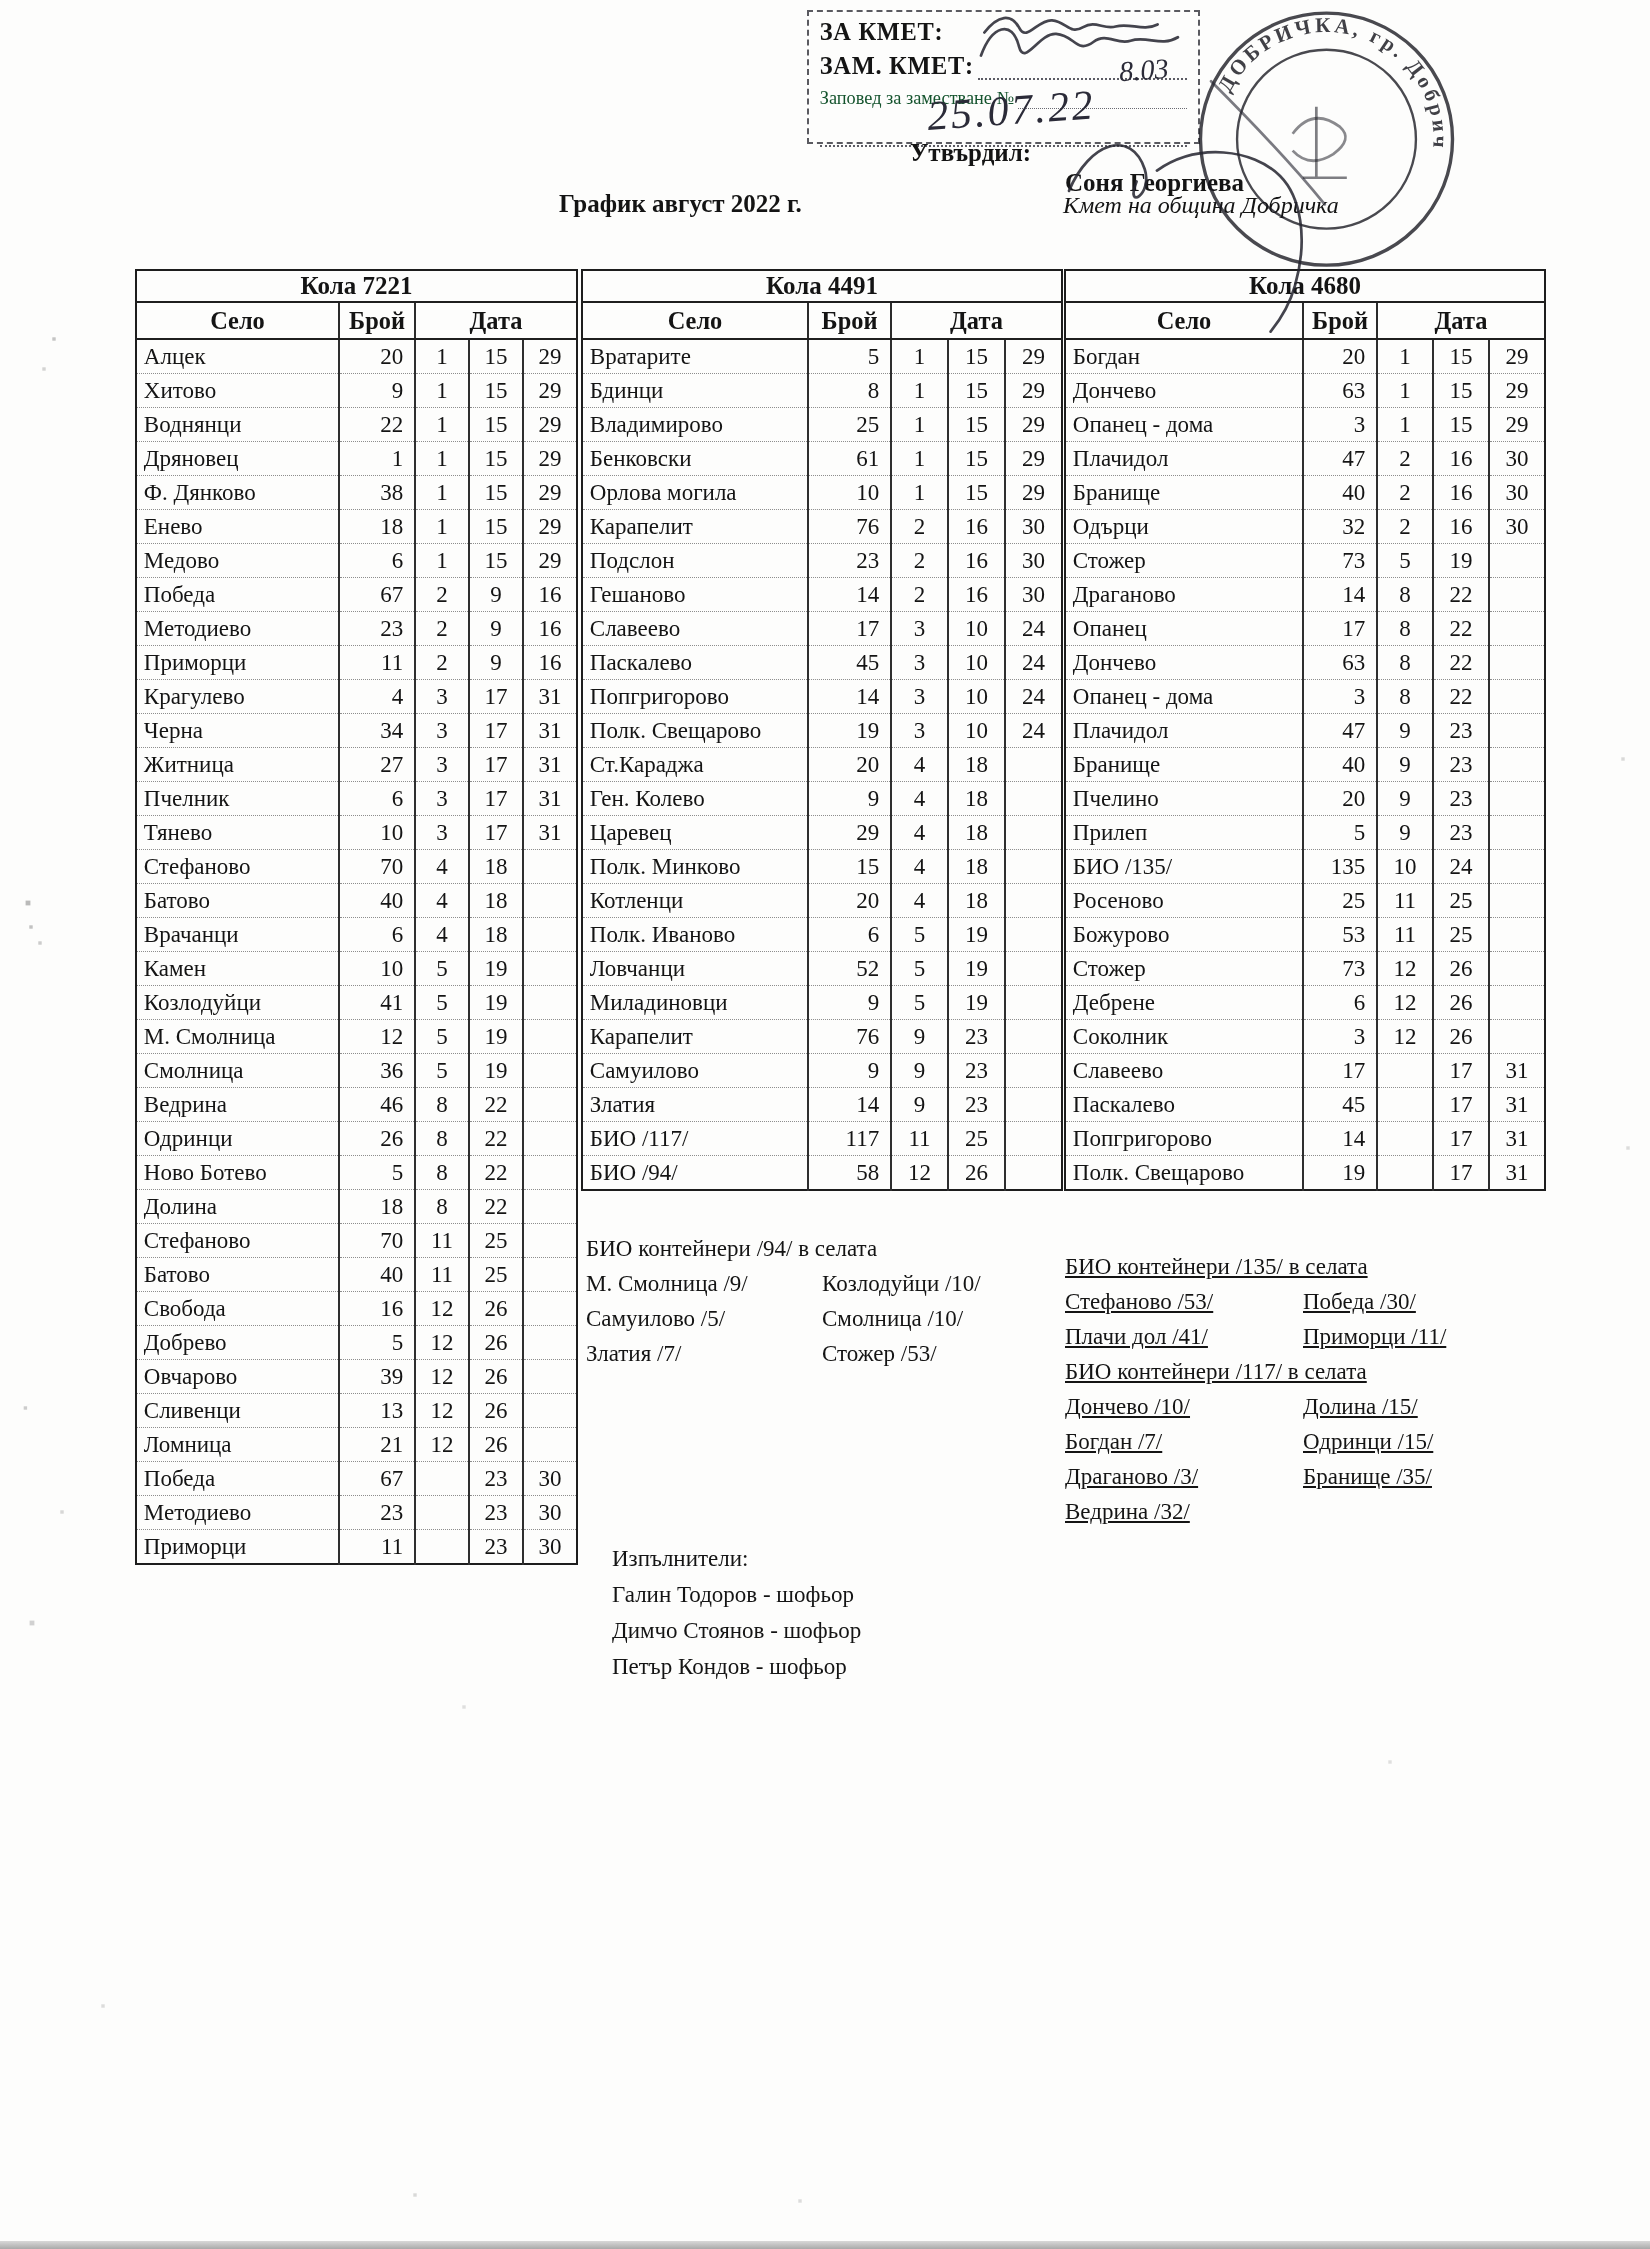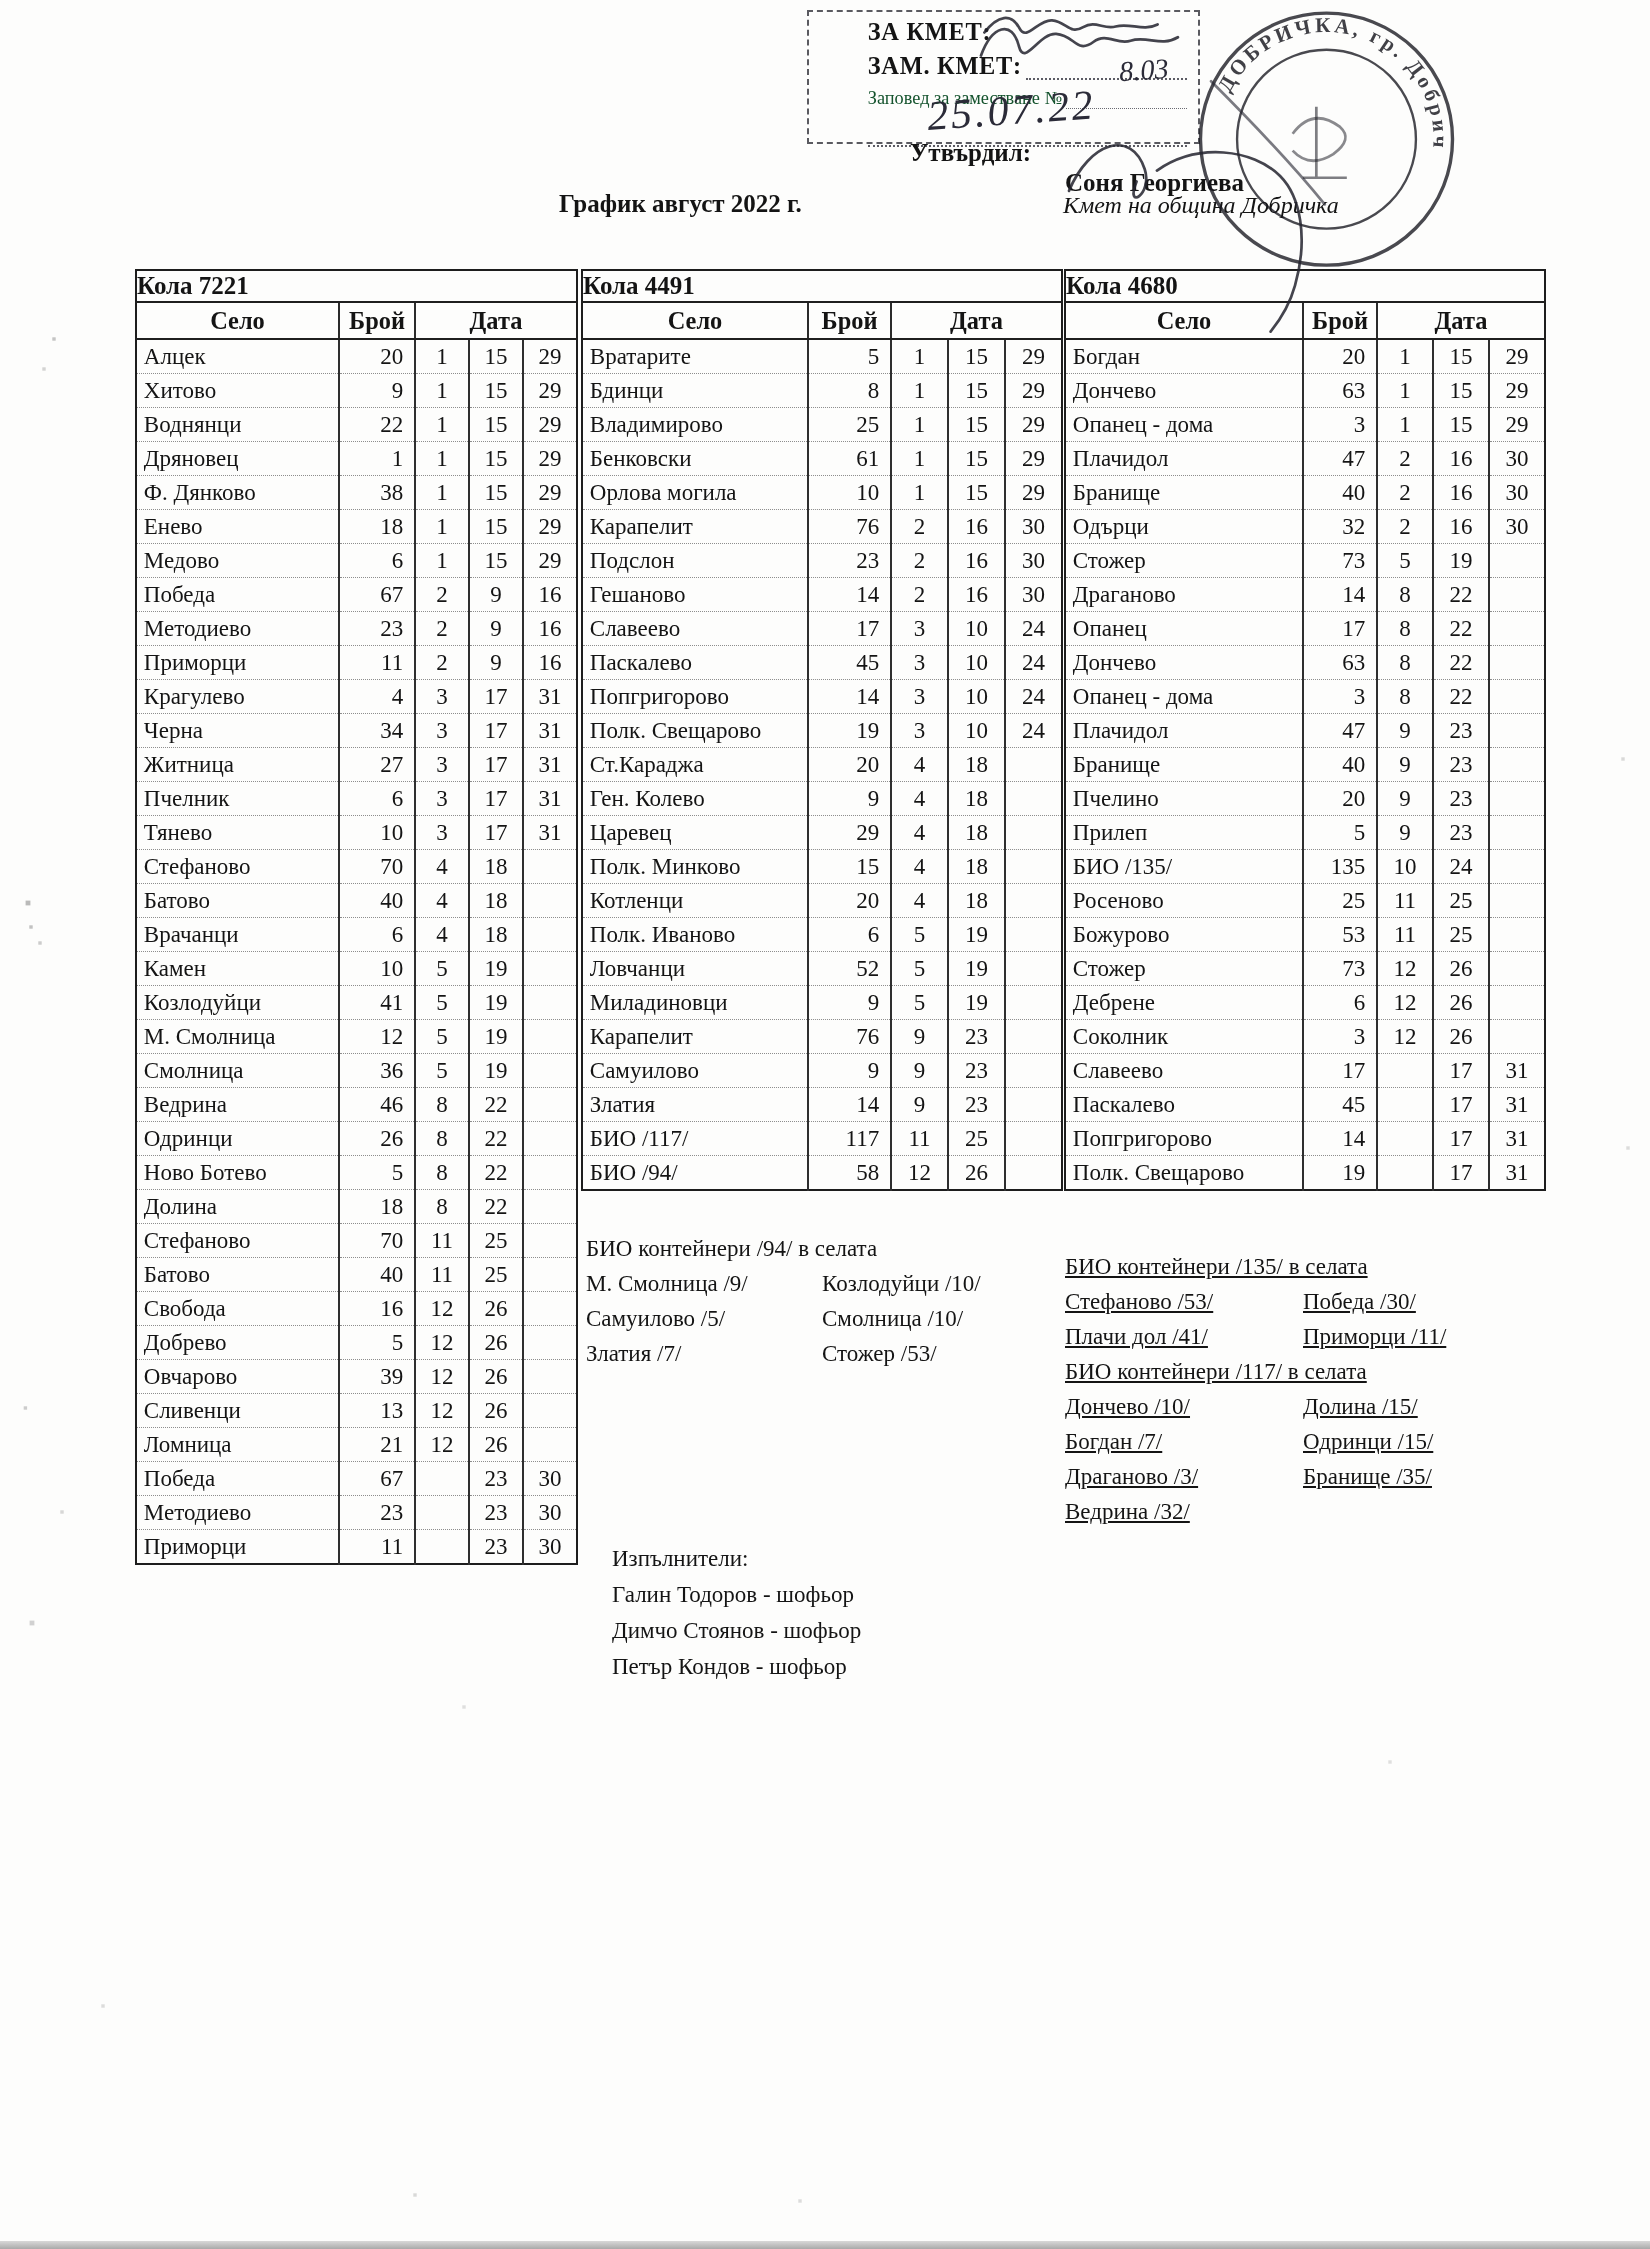--- a/index.html
+++ b/index.html
@@ -8,21 +8,21 @@
     position:relative; width:1651px; height:2250px; margin:0 auto;
     background:#fdfdfc; overflow:hidden;
     font-family:"Liberation Serif","DejaVu Serif",serif; color:#141414;
   }
 
   
   .approval-box {
     position:absolute; left:807px; top:9.5px; width:393px; height:134px;
     border:2px dashed #5a5a60; padding:5.4px 10.8px 4.1px 10.8px;
   }
-  .ab-row { display:flex; align-items:flex-end;margin-left:48px; }
+  .ab-row { display:flex; align-items:flex-end; }
   .ab-bold { font-weight:bold; font-size:24.4px; letter-spacing:0.7px; white-space:nowrap; }
   .ab-row.r1 { margin-top:1.4px; }
   .ab-row.r2 { margin-top:5.4px; }
   .ab-row.order { margin-top:8.1px; font-size:18.3px; color:#14532d; }
   .ab-row.last { margin-top:17.6px; }
   .dots { flex:1 1 auto; border-bottom:2px dotted #5c5c64; height:20.3px; margin-left:4.1px; }
   .dots.light { border-bottom:1.4px dotted #6a6a72; }
   .dots.full { margin-left:0; }
 
   .utvardil {
@@ -42,21 +42,21 @@
   .vehicle-table { position:absolute; top:269px; z-index:2; }
   .vehicle-table.t1 { left:135px; }
   .vehicle-table.t2 { left:581px; }
   .vehicle-table.t3 { left:1064px; }
   .vehicle-table table {
     border-collapse:collapse; table-layout:fixed;
     border:2.7px solid #1d1d1d; background:transparent;
   }
   .vehicle-table th, .vehicle-table td { overflow:hidden; white-space:nowrap; padding:0; }
   .kola-row th {
-    height:30px; line-height:30px; font-size:25px; font-weight:bold; text-align:left;
+    height:30px; line-height:30px; font-size:25px; font-weight:bold; text-align:center;
     border-bottom:2px solid #1f1f1f;
   }
   .col-head th {
     height:35px; line-height:35px; font-size:24.4px; font-weight:bold; text-align:center;
     border-bottom:2px solid #1f1f1f; border-left:2px solid #2b2b2b;
   }
   .col-head th:first-child { border-left:none; }
   .vehicle-table tbody td {
     height:33px; line-height:33px; font-size:23px;
     border-left:2px solid #2e2e2e; border-bottom:1.4px dotted #8d8d8d;

